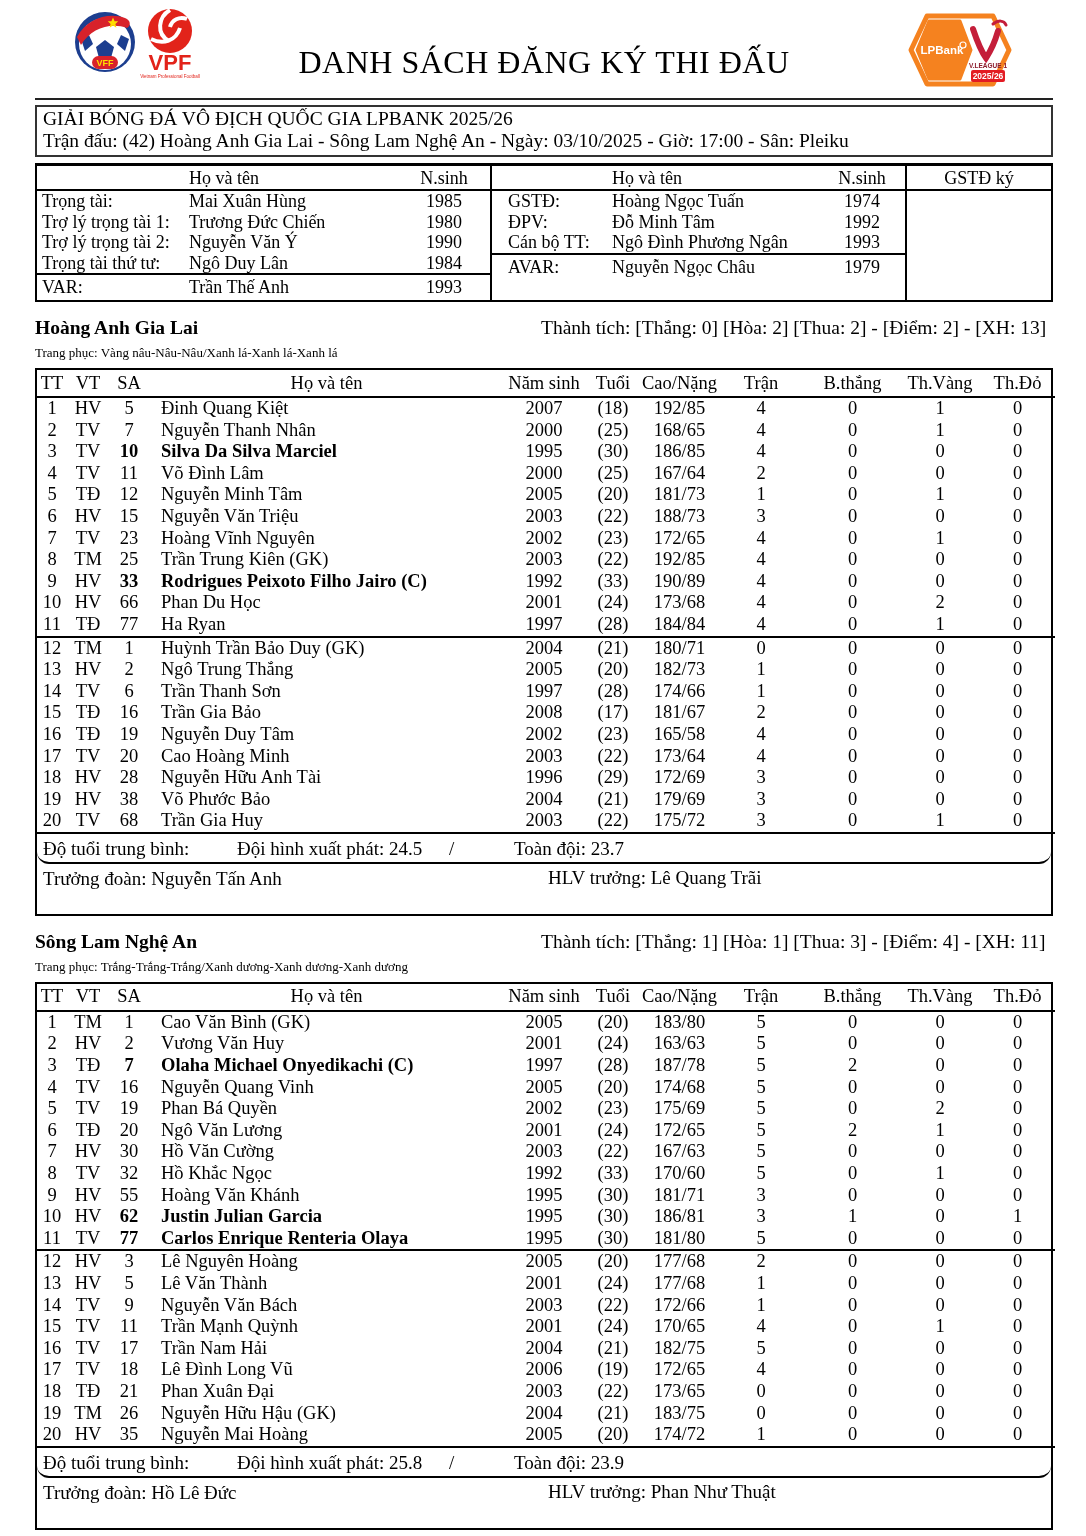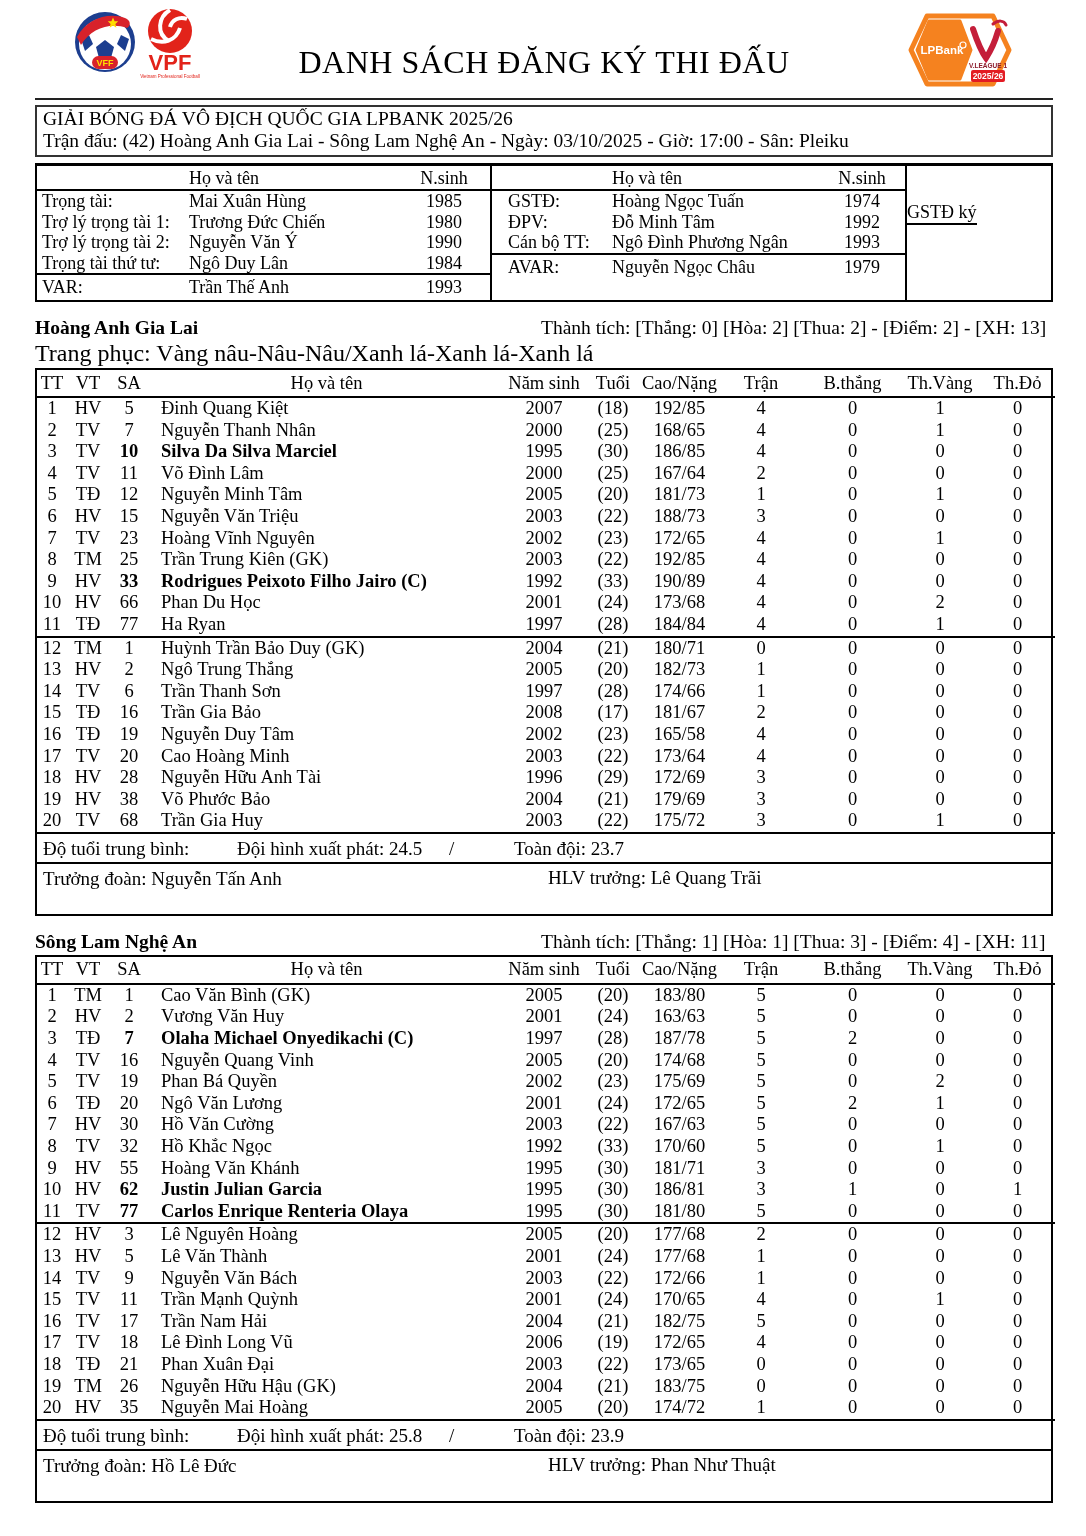--- a/index.html
+++ b/index.html
@@ -19,58 +19,58 @@
   .league-badge { position:absolute; right:38px; top:11px; }
 
   
   .match-box { margin-top:5px; border:2px solid #333; padding:1px 8px 3px 6px;
                font-size:19.5px; line-height:22px; }
 
   
   .officials { margin-top:6px; border:2px solid #000; border-top-width:3px; display:flex; }
   .off-left  { width:455px; border-right:2px solid #000; }
   .off-right { width:415px; border-right:2px solid #000; }
-  .off-sign  { flex:1; display:flex; flex-direction:row;margin-top:34px; }
+  .off-sign  { flex:1; display:flex; flex-direction:column; }
   .off-head  { height:25px; line-height:24px; border-bottom:2px solid #000; display:flex; font-size:18px; }
   .sign-head { text-align:center; display:block; }
   .off-row   { display:flex; height:20.5px; line-height:20.5px; font-size:18px; white-space:nowrap; }
   .off-var   { border-top:2px solid #000; height:27px; }
   .off-var .off-row { height:100%; line-height:25px; }
   .off-left  .o-label { width:152px; padding-left:5px; }
   .off-left  .o-name  { flex:1; }
   .off-left  .o-year  { width:92px; text-align:center; }
   .off-right .o-label { width:120px; padding-left:16px; }
   .off-right .o-name  { flex:1; }
   .off-right .o-year  { width:86px; text-align:center; }
   .sign-space { flex:1; }
 
   
   .team { margin-top:14px; }
   .team-head { position:relative; height:25px; font-size:19.5px; line-height:23px; }
   .team-name { font-weight:bold; }
   .team-record { position:absolute; left:506px; top:0; white-space:nowrap; }
-  .team-kit { font-size:24px; height:27px; line-height:24px; }
+  .team-kit { font-size:13px; height:27px; line-height:24px; }
 
   .team-block { border:2.5px solid #000; }
   .team-block table { width:100%; border-collapse:collapse; table-layout:fixed;
                       border-bottom:2.5px solid #000; }
   th { font-weight:normal; font-size:18.5px; text-align:center; height:27px;
        border-bottom:2px solid #000; padding:0; white-space:nowrap; }
   td { font-size:18.5px; text-align:center; height:21.6px; line-height:21.6px;
        padding:0; white-space:nowrap; overflow:hidden; }
   td.c-name { text-align:left; padding-left:12px; }
   th.c-name { text-align:center; }
   tbody.subs { border-top:2px solid #000; }
   .bold { font-weight:bold; }
   .c-tt{width:30px} .c-vt{width:42px} .c-sa{width:40px} .c-name{width:355px}
   .c-born{width:80px} .c-age{width:58px} .c-hw{width:75px} .c-matches{width:88px}
   .c-goals{width:95px} .c-yellow{width:80px} .c-red{width:75px}
 
   .avg-row { position:relative; height:30px; line-height:29px; font-size:19px;
-             border-bottom:2px solid #000; }
+             border-bottom:2px solid #000;border-radius:12px; }
   .avg-label { position:absolute; left:6px; }
   .avg-start { position:absolute; left:200px; }
   .avg-slash { position:absolute; left:412px; }
   .avg-team  { position:absolute; left:477px; }
   .staff-row { position:relative; height:50px; font-size:19px; }
   .staff-manager { position:absolute; left:6px; top:4px; }
   .staff-coach   { position:absolute; left:511px; top:3px; }
 
   svg text { font-family:"Liberation Sans","DejaVu Sans",sans-serif; }
 </style>
@@ -493,20 +493,21 @@
         <span class="staff-coach">HLV trưởng: Lê Quang Trãi</span>
       </div>
     </div>
   </section>
 
   <section class="team">
     <div class="team-head">
       <span class="team-name">Sông Lam Nghệ An</span>
       <span class="team-record">Thành tích: [Thắng: 1] [Hòa: 1] [Thua: 3] - [Điểm: 4] - [XH: 11]</span>
     </div>
+    <div class="team-kit">Trang phục: Trắng-Trắng-Trắng/Xanh dương-Xanh dương-Xanh dương</div>
     <div class="team-block">
       <table>
         <thead>
                 <tr class="head-row">
                   <th class="c-tt">TT</th>
                   <th class="c-vt">VT</th>
                   <th class="c-sa">SA</th>
                   <th class="c-name">Họ và tên</th>
                   <th class="c-born">Năm sinh</th>
                   <th class="c-age">Tuổi</th>

